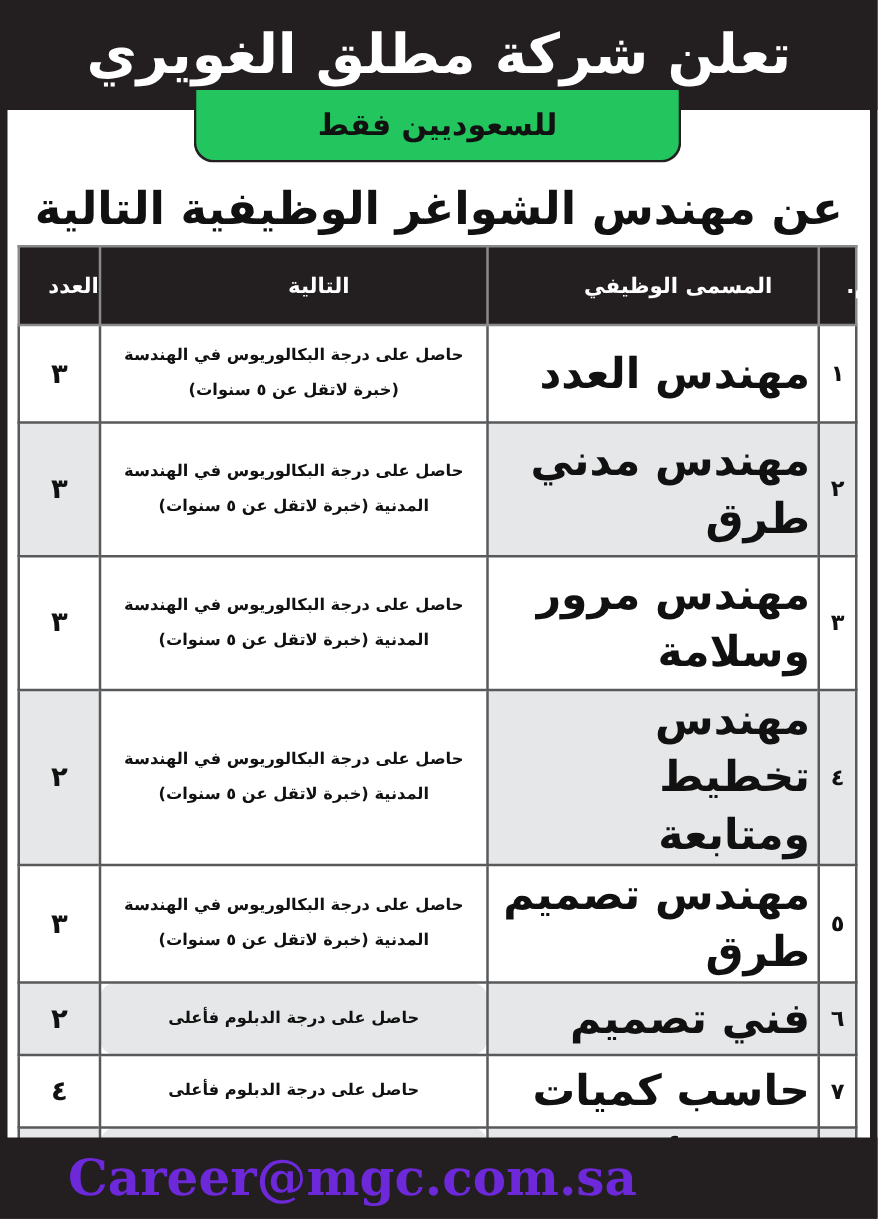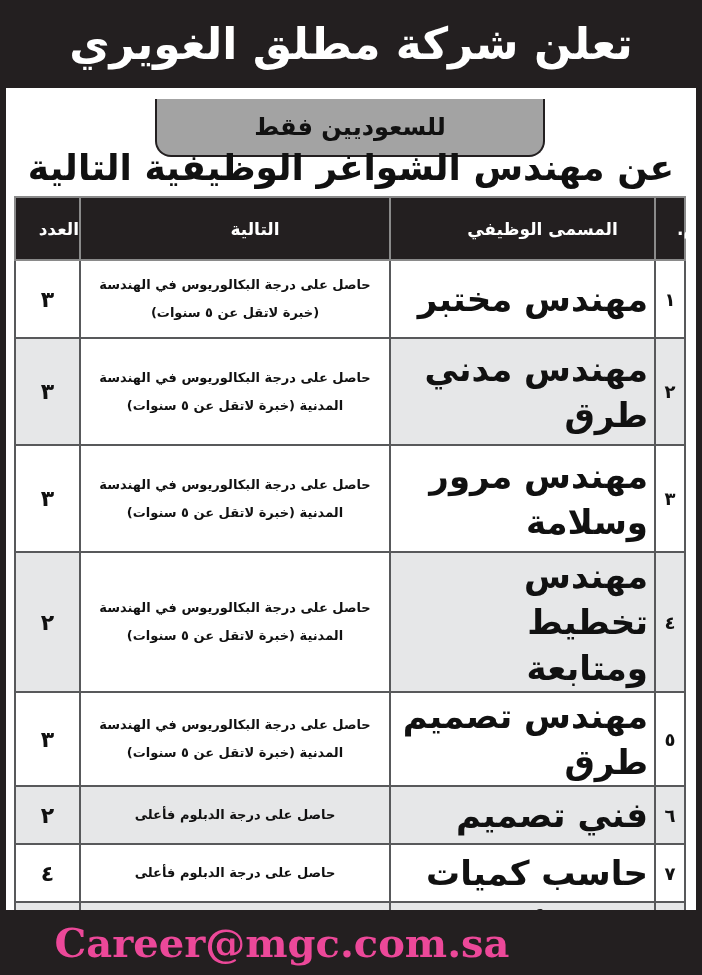--- a/index.html
+++ b/index.html
@@ -12,22 +12,22 @@
   .top-band {
     position: absolute; left: 0; top: 0; width: 702px; height: 88px;
     background: #231f20;
   }
   .main-title {
     position: absolute; left: 0; top: 6px; width: 702px; height: 76px;
     text-align: center; color: #fff; font-size: 44px; font-weight: bold;
     line-height: 76px; direction: rtl; letter-spacing: 0px;
   }
   .tab-box {
-    position: absolute; left: 155px; top: 99px; width: 390px; height: 58px;
-    background: #a3a3a3; border: 2px solid #231f20; border-top: none;
+    position: absolute; left: 155px; top: 72px; width: 390px; height: 58px;
+    background: #22c55e; border: 2px solid #231f20; border-top: none;
     border-radius: 0 0 16px 16px;
   }
   .tab-text {
     position: absolute; left: 0; top: 10px; width: 100%; text-align: center;
     font-size: 24px; font-weight: bold; direction: rtl; line-height: 36px;
   }
   .subtitle {
     position: absolute; left: 20px; top: 140px; width: 662px; height: 56px;
     text-align: center; font-size: 36px; font-weight: bold; direction: rtl; line-height: 56px;
   }
@@ -38,32 +38,32 @@
   table.jobs th, table.jobs td {
     border: 2px solid #58595b; text-align: center; vertical-align: middle;
   }
   table.jobs th {
     background: #231f20; color: #fff; font-size: 17px; font-weight: bold; height: 63px;
     border-color: #8a8a8a;
     padding-left: 40px;
   }
   table.jobs td.num { font-size: 18px; font-weight: bold; }
   table.jobs td.title { font-size: 34px; font-weight: bold; line-height: 46px; padding: 0 6px; text-align: right; }
-  table.jobs td.exp { font-size: 13px; font-weight: bold; line-height: 28px; }
+  table.jobs td.exp { font-size: 13px; font-weight: bold; line-height: 28px; border-radius: 13px; }
   table.jobs td.count { font-size: 22px; font-weight: bold; }
   tr.shaded td { background: #e6e7e8; }
   tr.shaded td.exp { background: #ffffff; }
   tr.alt td { background: #ffffff; }
   tr.alt td.title { background: #ffffff; }
   .bottom-band {
     position: absolute; left: 0; top: 910px; width: 702px; height: 65px; background: #231f20;
   }
   .email {
     position: absolute; left: 0; top: 910px; width: 564px; height: 65px;
-    text-align: center; color: #ec4899; font-family: "DejaVu Serif", serif; font-weight: bold;
+    text-align: center; color: #6d28d9; font-family: "DejaVu Serif", serif; font-weight: bold;
     font-size: 40px; line-height: 65px;
   }
 </style>
 </head>
 <body>
 
 <div class="frame"></div>
 <div class="top-band"></div>
 <div class="main-title">تعلن شركة مطلق الغويري للمقاولات</div>
 
@@ -84,21 +84,21 @@
     <tr>
       <th>م.</th>
       <th>المسمى الوظيفي</th>
       <th>التالية</th>
       <th>العدد</th>
     </tr>
   </thead>
   <tbody>
     <tr class="alt" style="height:78px">
       <td class="num">١</td>
-      <td class="title">مهندس مختبر</td>
+      <td class="title">مهندس العدد</td>
       <td class="exp">
         <div>حاصل على درجة البكالوريوس في الهندسة</div>
         <div>(خبرة لاتقل عن ٥ سنوات)</div>
       </td>
       <td class="count">٣</td>
     </tr>
     <tr class="shaded" style="height:107px">
       <td class="num">٢</td>
       <td class="title">مهندس مدني طرق</td>
       <td class="exp">

